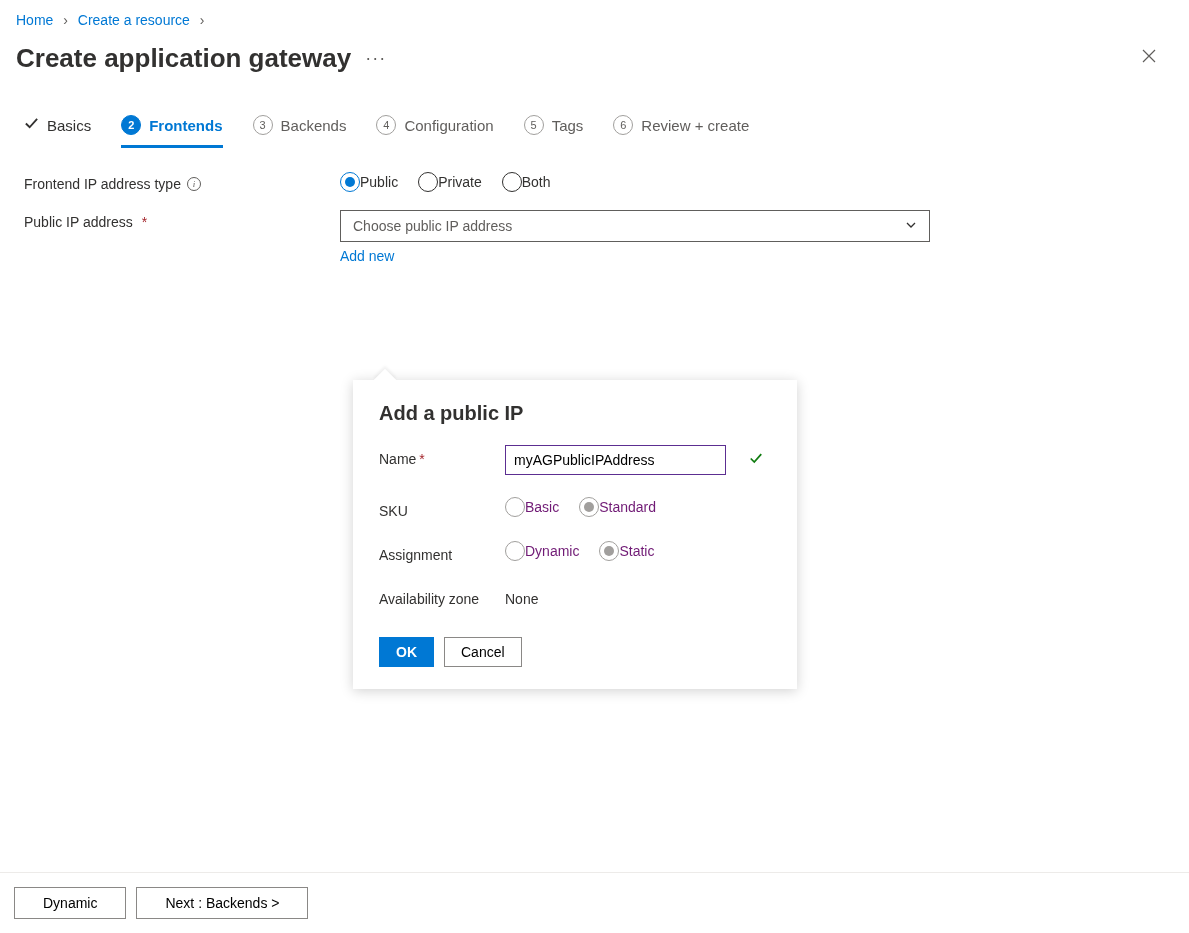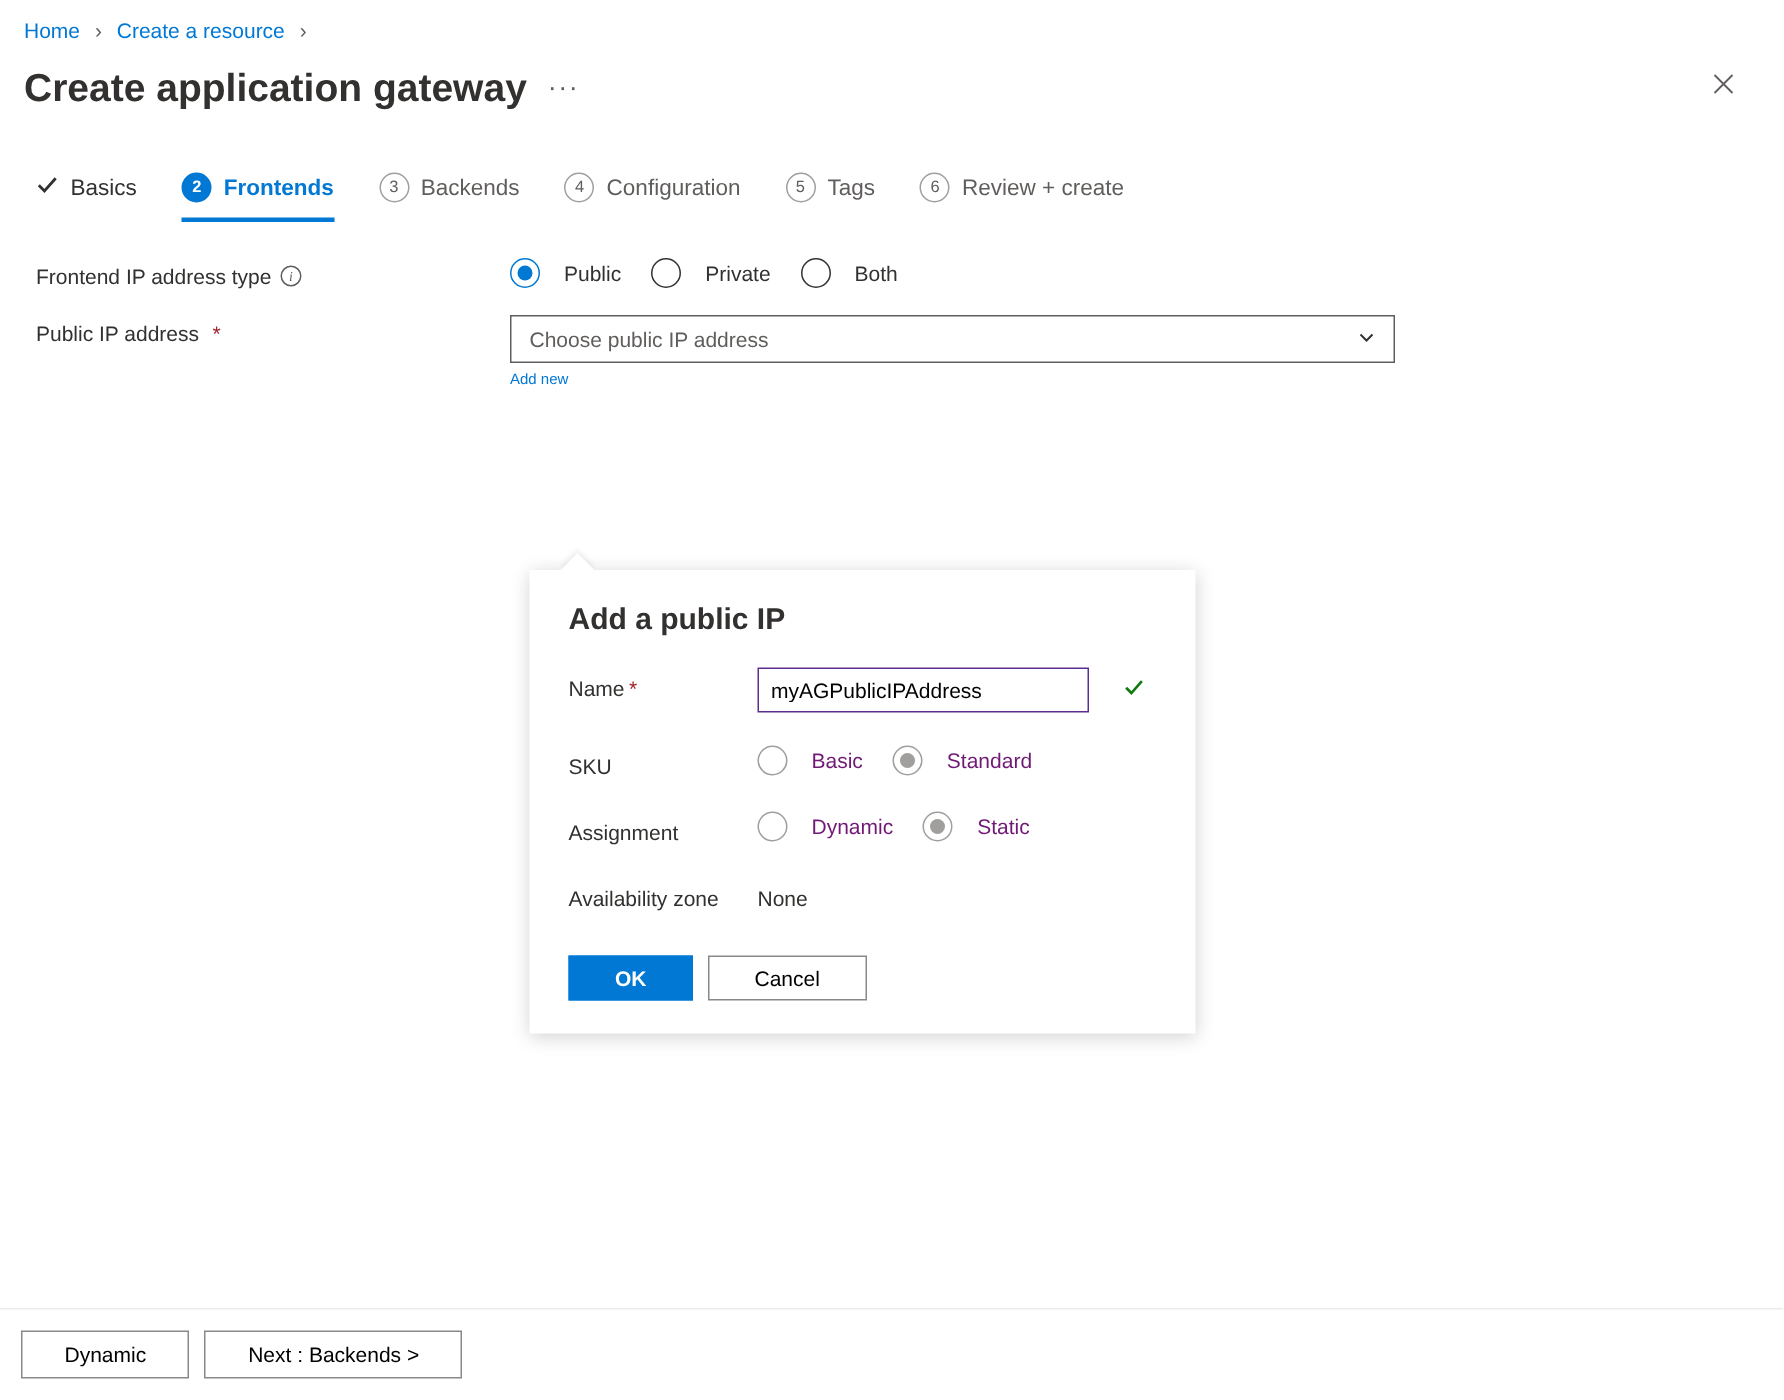--- a/index.html
+++ b/index.html
@@ -122,21 +122,21 @@
       font-family: serif;
       cursor: pointer;
     }
     .radio-group {
       display: flex;
       gap: 20px;
     }
     .radio-item {
       display: flex;
       align-items: center;
-      gap: 16px;
+      gap: 0;
       cursor: pointer;
     }
     .radio {
       width: 20px; height: 20px;
       border: 1px solid #323130;
       border-radius: 50%;
       display: flex; align-items: center; justify-content: center;
     }
     .radio.selected { border: 1px solid #0078d4; }
     .radio.selected::after {
@@ -158,21 +158,21 @@
       align-items: center;
       justify-content: space-between;
       color: #605e5c;
       cursor: pointer;
       background: #fff;
     }
     .chev { font-size: 12px; color: #323130; }
     .link {
       color: #0078d4;
       text-decoration: none;
-      font-size: 10px;
+      font-size: 14px;
       cursor: pointer;
       margin-top: 6px;
       display: inline-block;
       text-align: right;
     }
     .popup {
       position: absolute;
       left: 353px;
       top: 380px;
       width: 444px;
@@ -223,21 +223,21 @@
     }
     .input-check svg { width: 14px; height: 14px; stroke: #107c10; stroke-width: 2; fill: none; }
     .popup-value { padding-top: 6px; }
     .popup-buttons {
       display: flex;
       gap: 10px;
       margin-top: 30px;
     }
     .btn {
       height: 30px;
-      padding: 0 30px;
+      padding: 0 16px;
       border: 1px solid #8a8886;
       background: #fff;
       font-size: 14px;
       cursor: pointer;
       display: flex;
       align-items: center;
       justify-content: center;
     }
     .btn.primary {
       background: #0078d4;

